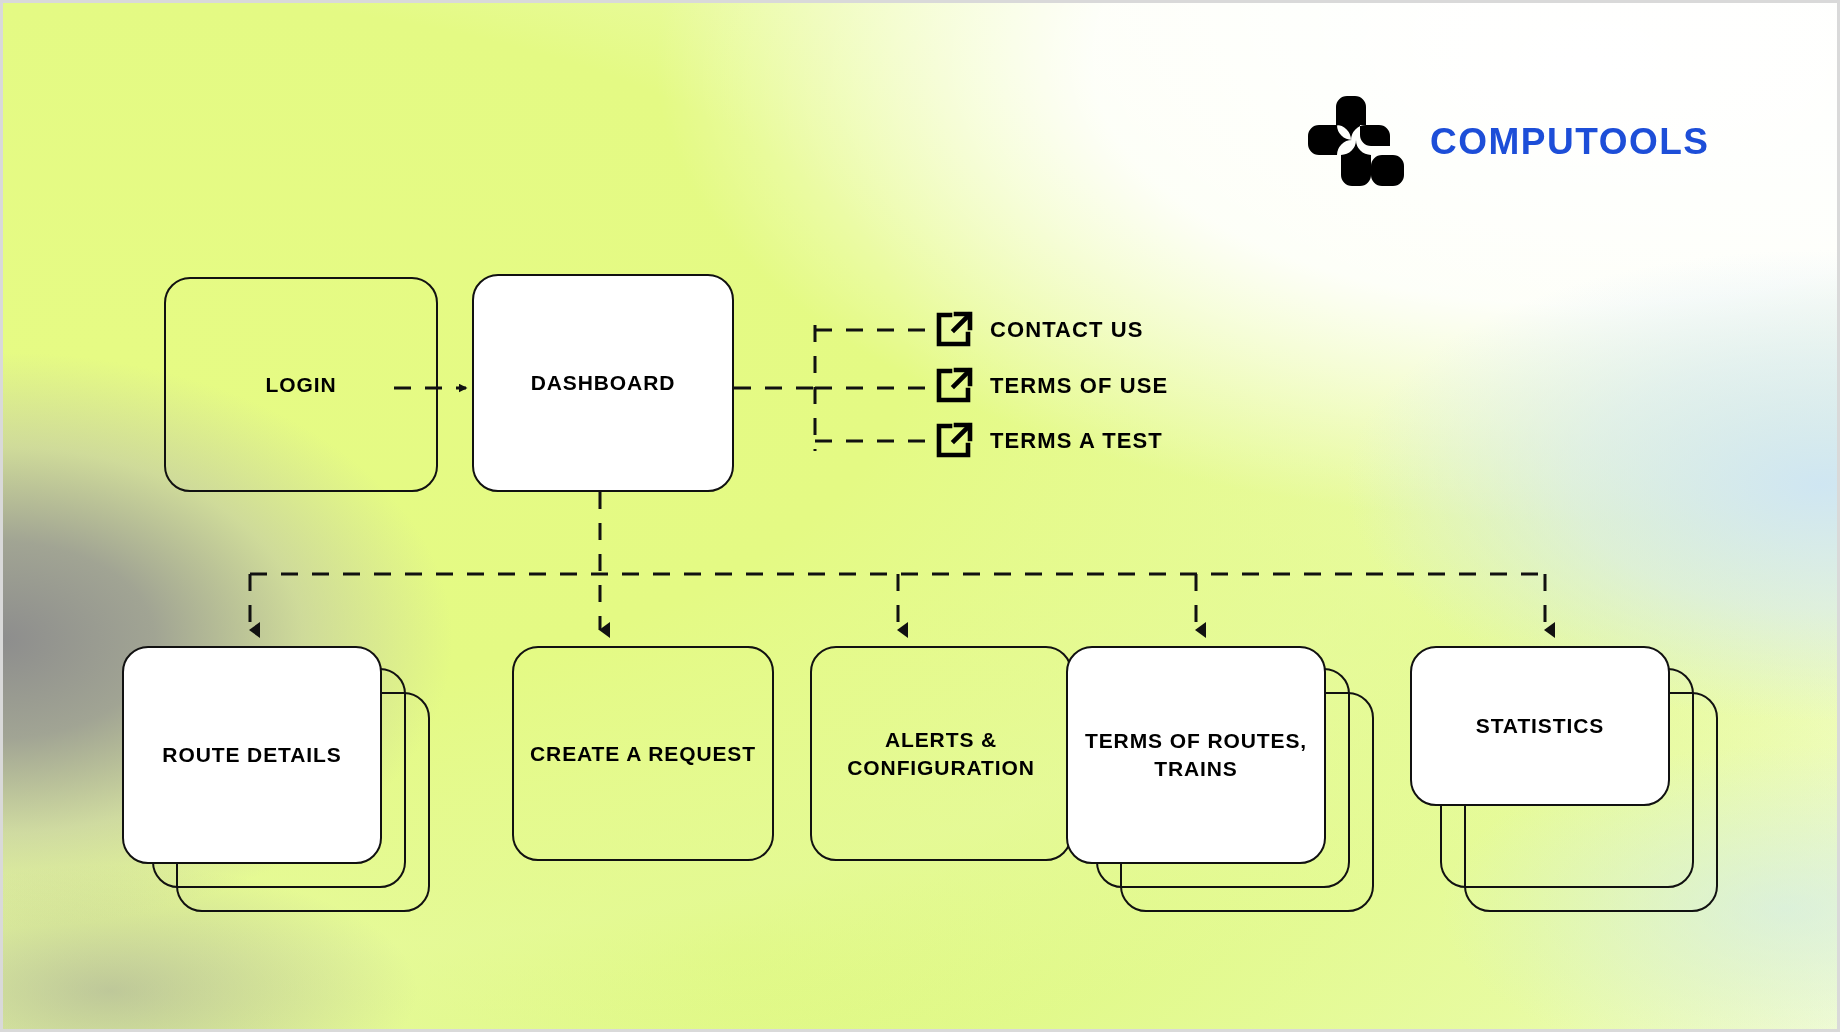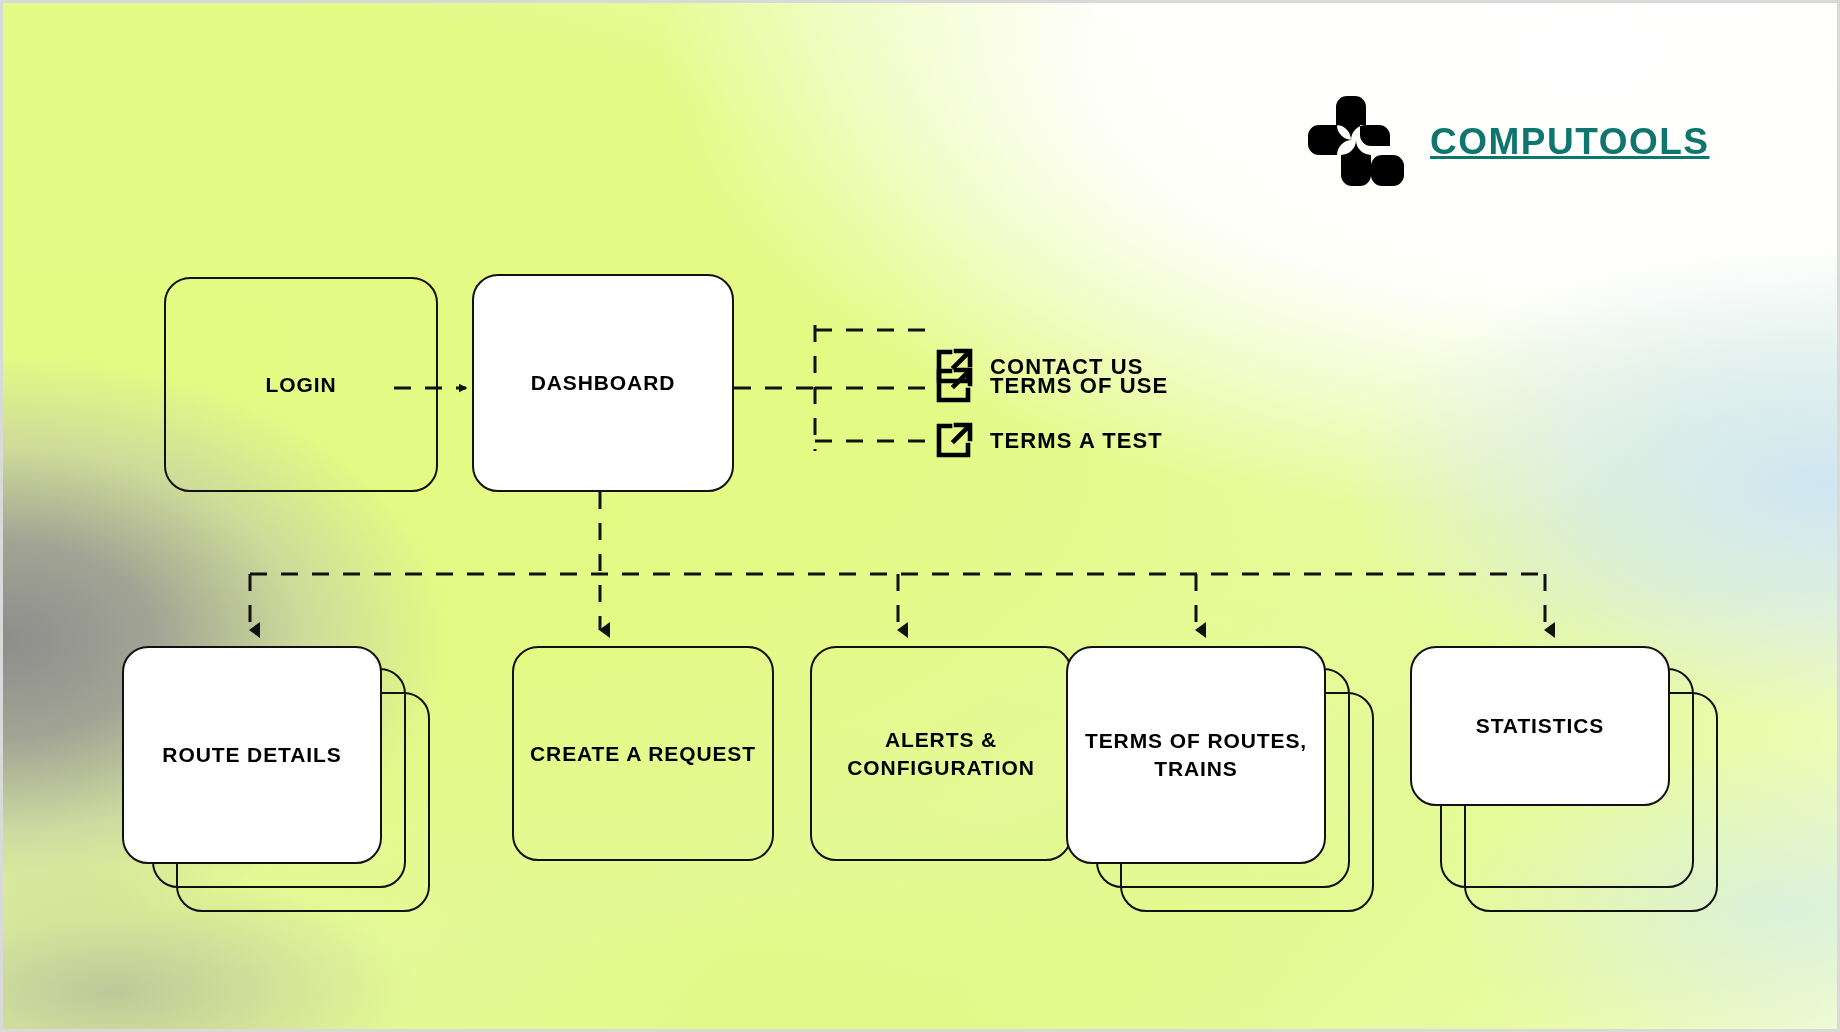--- a/index.html
+++ b/index.html
@@ -37,22 +37,22 @@
     background:radial-gradient(22% 16% at 6% 96%, rgba(150,150,150,0.5) 0%, rgba(255,255,255,0) 76%);
   }
   .frame-border{
     position:absolute;inset:0;border:3px solid #d9d9d9;box-sizing:border-box;pointer-events:none;
   }
 
   
   .logo-wrap{position:absolute;left:1308px;top:96px;display:flex;align-items:center;gap:26px;}
   .logo-mark{width:96px;height:90px;display:block;}
   .logo-word{
-    font-size:37px;font-weight:bold;letter-spacing:1.5px;color:#0f766e;
-    white-space:nowrap;line-height:1;text-decoration:underline;
+    font-size:37px;font-weight:bold;letter-spacing:1.5px;color:#1d4ed8;
+    white-space:nowrap;line-height:1;
   }
 
   
   #wires{position:absolute;left:0;top:0;width:1840px;height:1032px;pointer-events:none;}
 
   
   .node{
     position:absolute;box-sizing:border-box;
     border:2.6px solid #111;border-radius:26px;
     display:flex;align-items:center;justify-content:center;text-align:center;
@@ -130,21 +130,21 @@
   </svg>
 
   <div class="node fill-none" style="left:120px;top:277px;width:274px;height:215px;">
     <span class="lbl">LOGIN</span>
   </div>
 
   <div class="node fill-white" style="left:472px;top:274px;width:262px;height:218px;">
     <span class="lbl">DASHBOARD</span>
   </div>
 
-  <div class="ext-link" style="left:934px;top:310px;margin-top:37px;">
+  <div class="ext-link" style="left:934px;top:310px;">
     <svg class="ext-ico" viewBox="0 0 40 40">
       <path d="M22 4 L36 4 L36 18" fill="none" stroke="#000" stroke-width="4.6" stroke-linecap="square"></path>
       <path d="M35 5 L20 20" fill="none" stroke="#000" stroke-width="4.6" stroke-linecap="square"></path>
       <path d="M16 5 L5 5 L5 34 L34 34 L34 24" fill="none" stroke="#000" stroke-width="4.6" stroke-linejoin="miter" stroke-linecap="square"></path>
     </svg>
     <span class="ext-label">CONTACT US</span>
   </div>
 
   <div class="ext-link" style="left:934px;top:366px;">
     <svg class="ext-ico" viewBox="0 0 40 40">

